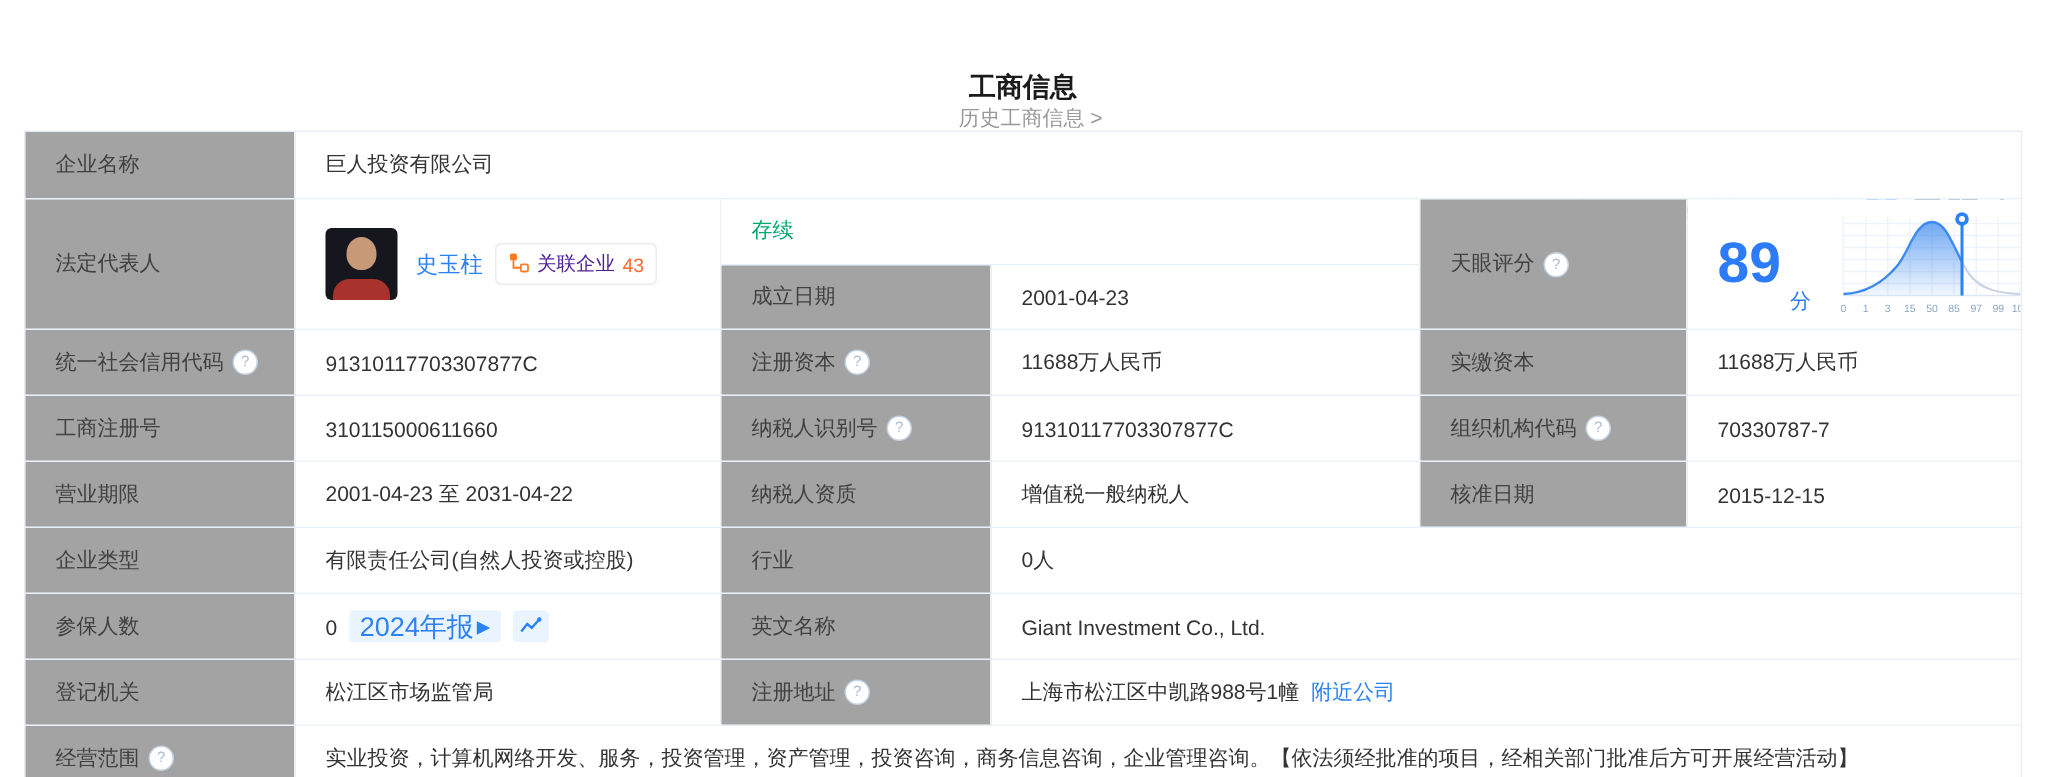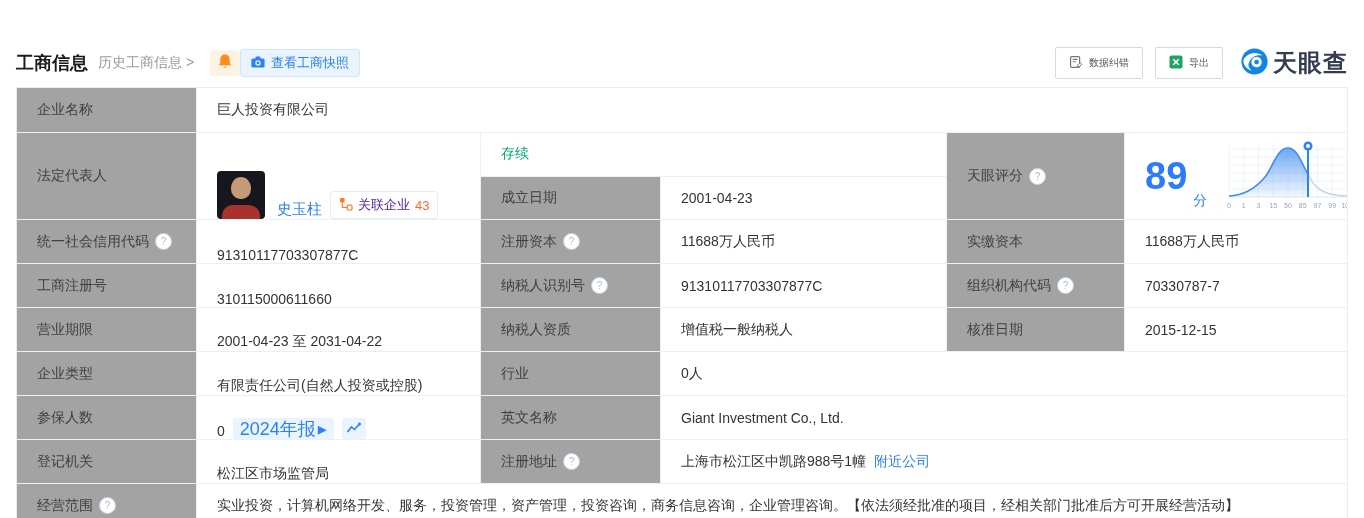--- a/index.html
+++ b/index.html
@@ -1,20 +1,20 @@
 <!DOCTYPE html>
 <html><head>
 <meta charset="utf-8">
 <style>
   html,body{margin:0;padding:0;background:#fff;}
   .page{position:relative;width:1364px;height:518px;background:#fff;
         font-family:"Liberation Sans","DejaVu Sans",sans-serif;font-size:14px;color:#333;overflow:hidden;}
 
   
-  .topbar{position:absolute;left:16px;right:16px;top:46px;height:34px;display:flex;align-items:center;}
+  .topbar{position:absolute;left:16px;right:16px;top:46px;height:34px;display:flex;align-items:center;flex-direction:column;}
   .title{font-size:18px;font-weight:bold;color:#1b1b1b;}
   .history{margin-left:10px;font-size:14px;color:#999;cursor:pointer;}
   .bell-btn{margin-left:16px;width:30px;height:26px;background:#fdf3e5;border-radius:4px;
             display:flex;align-items:center;justify-content:center;cursor:pointer;}
   .snap-btn{margin-left:0;height:26px;padding:0 10px;background:#eaf4fe;border:1px solid #cfe5fb;
             border-radius:3px;display:flex;align-items:center;gap:6px;color:#2b82f5;font-size:13px;cursor:pointer;}
   .right-group{margin-left:auto;display:flex;align-items:center;}
   .ghost-btn{height:30px;padding:0 13px;background:#fff;border:1px solid #d9d9d9;border-radius:2px;
              display:flex;align-items:center;gap:6px;color:#555;font-size:10px;cursor:pointer;margin-left:12px;}
   .brand{margin-left:18px;display:flex;align-items:center;gap:5px;}
@@ -24,21 +24,21 @@
   .tbl{position:absolute;left:16px;top:87px;width:1332px;border:1px solid #e7eef6;box-sizing:border-box;}
   .row{display:flex;height:43px;border-bottom:1px solid #e9f0f7;}
   .row:last-child{border-bottom:none;}
   .row.r1{height:44px;}
   .row.r2{height:86px;}
   .lc,.vc{display:flex;align-items:center;padding:0 10px 0 20px;box-sizing:border-box;
           border-right:1px solid #e9f0f7;overflow:hidden;white-space:nowrap;}
   .lc{background:#a3a3a3;color:#404040;gap:6px;}
   .vc{background:#fff;color:#333;gap:8px;}
   .w1{width:180px;flex:none;}
-  .w2{width:284px;flex:none;align-items:flex-end;}
+  .w2{width:284px;flex:none;}
   .w3{width:180px;flex:none;}
   .w4{width:286px;flex:none;}
   .w5{width:178px;flex:none;}
   .grow{flex:1;border-right:none;}
   .mid{width:466px;flex:none;display:flex;flex-direction:column;}
   .subrow{display:flex;flex:1;border-bottom:1px solid #e9f0f7;}
   .subrow:last-child{border-bottom:none;}
   .subl{width:180px;flex:none;}
   .subv{flex:1;}
 

